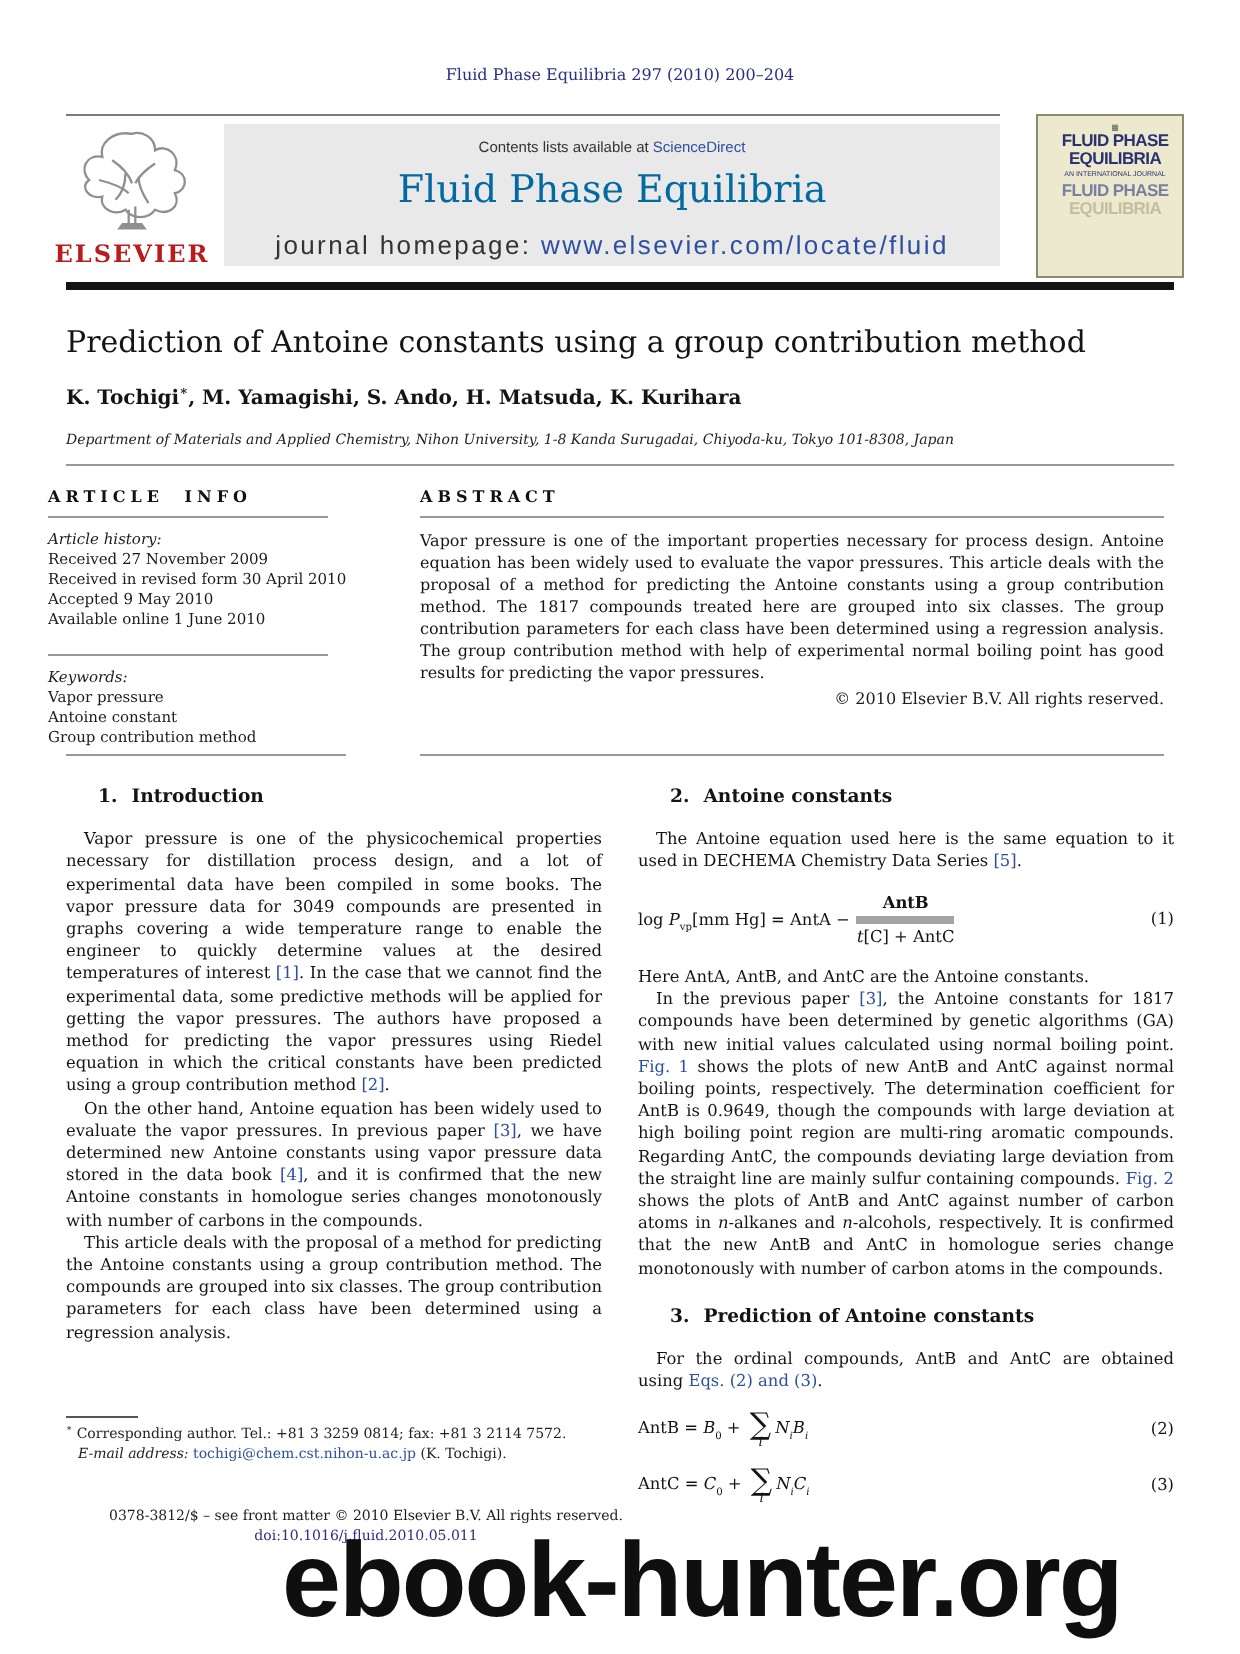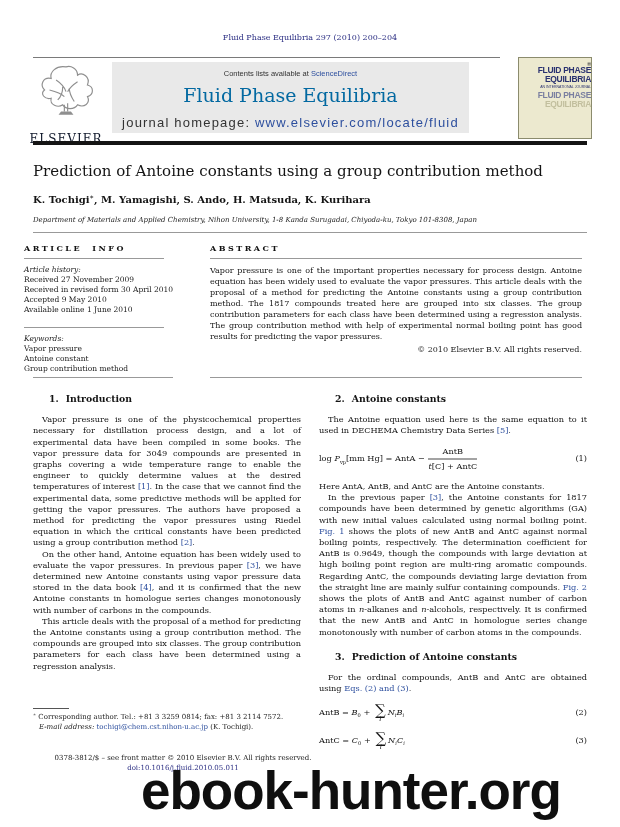--- a/index.html
+++ b/index.html
@@ -19,32 +19,32 @@
   .citation{position:absolute;top:33px;left:0;width:100%;text-align:center;
     font-size:8px;color:#2b2e83;}
 
   
   .top-rule{position:absolute;top:57px;left:33px;width:467px;height:1px;background:#7a7a7a;}
   .black-rule{position:absolute;top:141px;left:33px;width:554px;height:4px;background:#141414;}
 
   
   .elsevier{position:absolute;top:62px;left:26px;width:80px;height:78px;text-align:center;}
   .elsevier svg{width:66px;height:56px;display:block;margin:0 auto;}
-  .els-word{font-size:12px;font-weight:normal;color:#0f172a;letter-spacing:1px;margin-top:14px;}
-
-  
-  .banner{position:absolute;top:62px;left:112px;width:357px;height:71px;background:#e9e9e9;
+  .els-word{font-size:12px;font-weight:bold;color:#b91c1c;letter-spacing:1px;margin-top:2px;}
+
+  
+  .banner{position:absolute;top:62px;left:112px;width:388px;height:71px;background:#e9e9e9;
     text-align:center;box-sizing:border-box;padding-top:7px;}
   .contents-line{font-size:7.5px;color:#333;}
   .jtitle{font-size:19px;color:#0369a1;margin-top:6px;}
   .homepage-line{font-size:13px;letter-spacing:1.2px;color:#333;margin-top:9px;}
 
   
   .cover{position:absolute;top:57px;left:518px;width:74px;height:82px;background:#ece9cf;
-    border:1px solid #8b8b6d;box-sizing:border-box;padding:3px 0 0 5px;text-align:right;
+    border:1px solid #8b8b6d;box-sizing:border-box;padding:3px 0 0 5px;text-align:center;
     font-family:"Liberation Sans", sans-serif;}
   .cov-mark{font-size:4px;color:#555;line-height:5px;}
   .cov-l1,.cov-l2{font-size:8.5px;font-weight:bold;color:#2a3270;line-height:9px;letter-spacing:-0.3px;}
   .cov-l3{font-size:3.5px;color:#2a3270;line-height:5px;margin-top:1px;}
   .cov-l4{font-size:8.5px;font-weight:bold;color:#7a7fa0;line-height:9px;margin-top:1px;letter-spacing:-0.3px;}
   .cov-l5{font-size:8.5px;font-weight:bold;color:#c2bf9e;line-height:9px;letter-spacing:-0.3px;}
 
   
   .paper-title{position:absolute;top:162px;left:33px;width:554px;font-size:15px;color:#141414;}
   .authors{position:absolute;top:194px;left:33px;width:554px;font-size:10px;font-weight:bold;color:#141414;}
@@ -73,21 +73,21 @@
   .sec-h{font-weight:bold;font-size:9.3px;margin:2px 16px 10px;text-align:left;}
   .sec-h .num{margin-right:7px;}
   .sec-h.later{margin-top:13px;}
   p.para{margin:0;}
   p.ind{text-indent:9px;}
 
   
   .eq{display:flex;justify-content:space-between;align-items:center;margin:9px 0;text-align:left;}
   .eq-label{font-size:8.2px;}
   .frac{display:inline-block;vertical-align:middle;text-align:center;margin:0 1px;}
-  .fnum{display:block;border-bottom:2px solid #a3a3a3;padding:0 3px 1px;}
+  .fnum{display:block;border-bottom:4px solid #a3a3a3;padding:0 3px 1px;font-weight:bold;}
   .fden{display:block;padding-top:1px;}
   .sum{display:inline-flex;flex-direction:column;align-items:center;vertical-align:middle;margin:0 2px;}
   .sum .sig{font-size:15px;line-height:14px;}
   .sum .idx{font-size:6.5px;font-style:italic;line-height:5px;}
   .var{font-style:italic;}
 
   
   .footnote{position:absolute;top:708px;left:33px;width:272px;font-size:7px;line-height:9.5px;
     text-align:left;color:#222;}
   .fn-rule{width:36px;height:1px;background:#555;margin-bottom:4px;}

